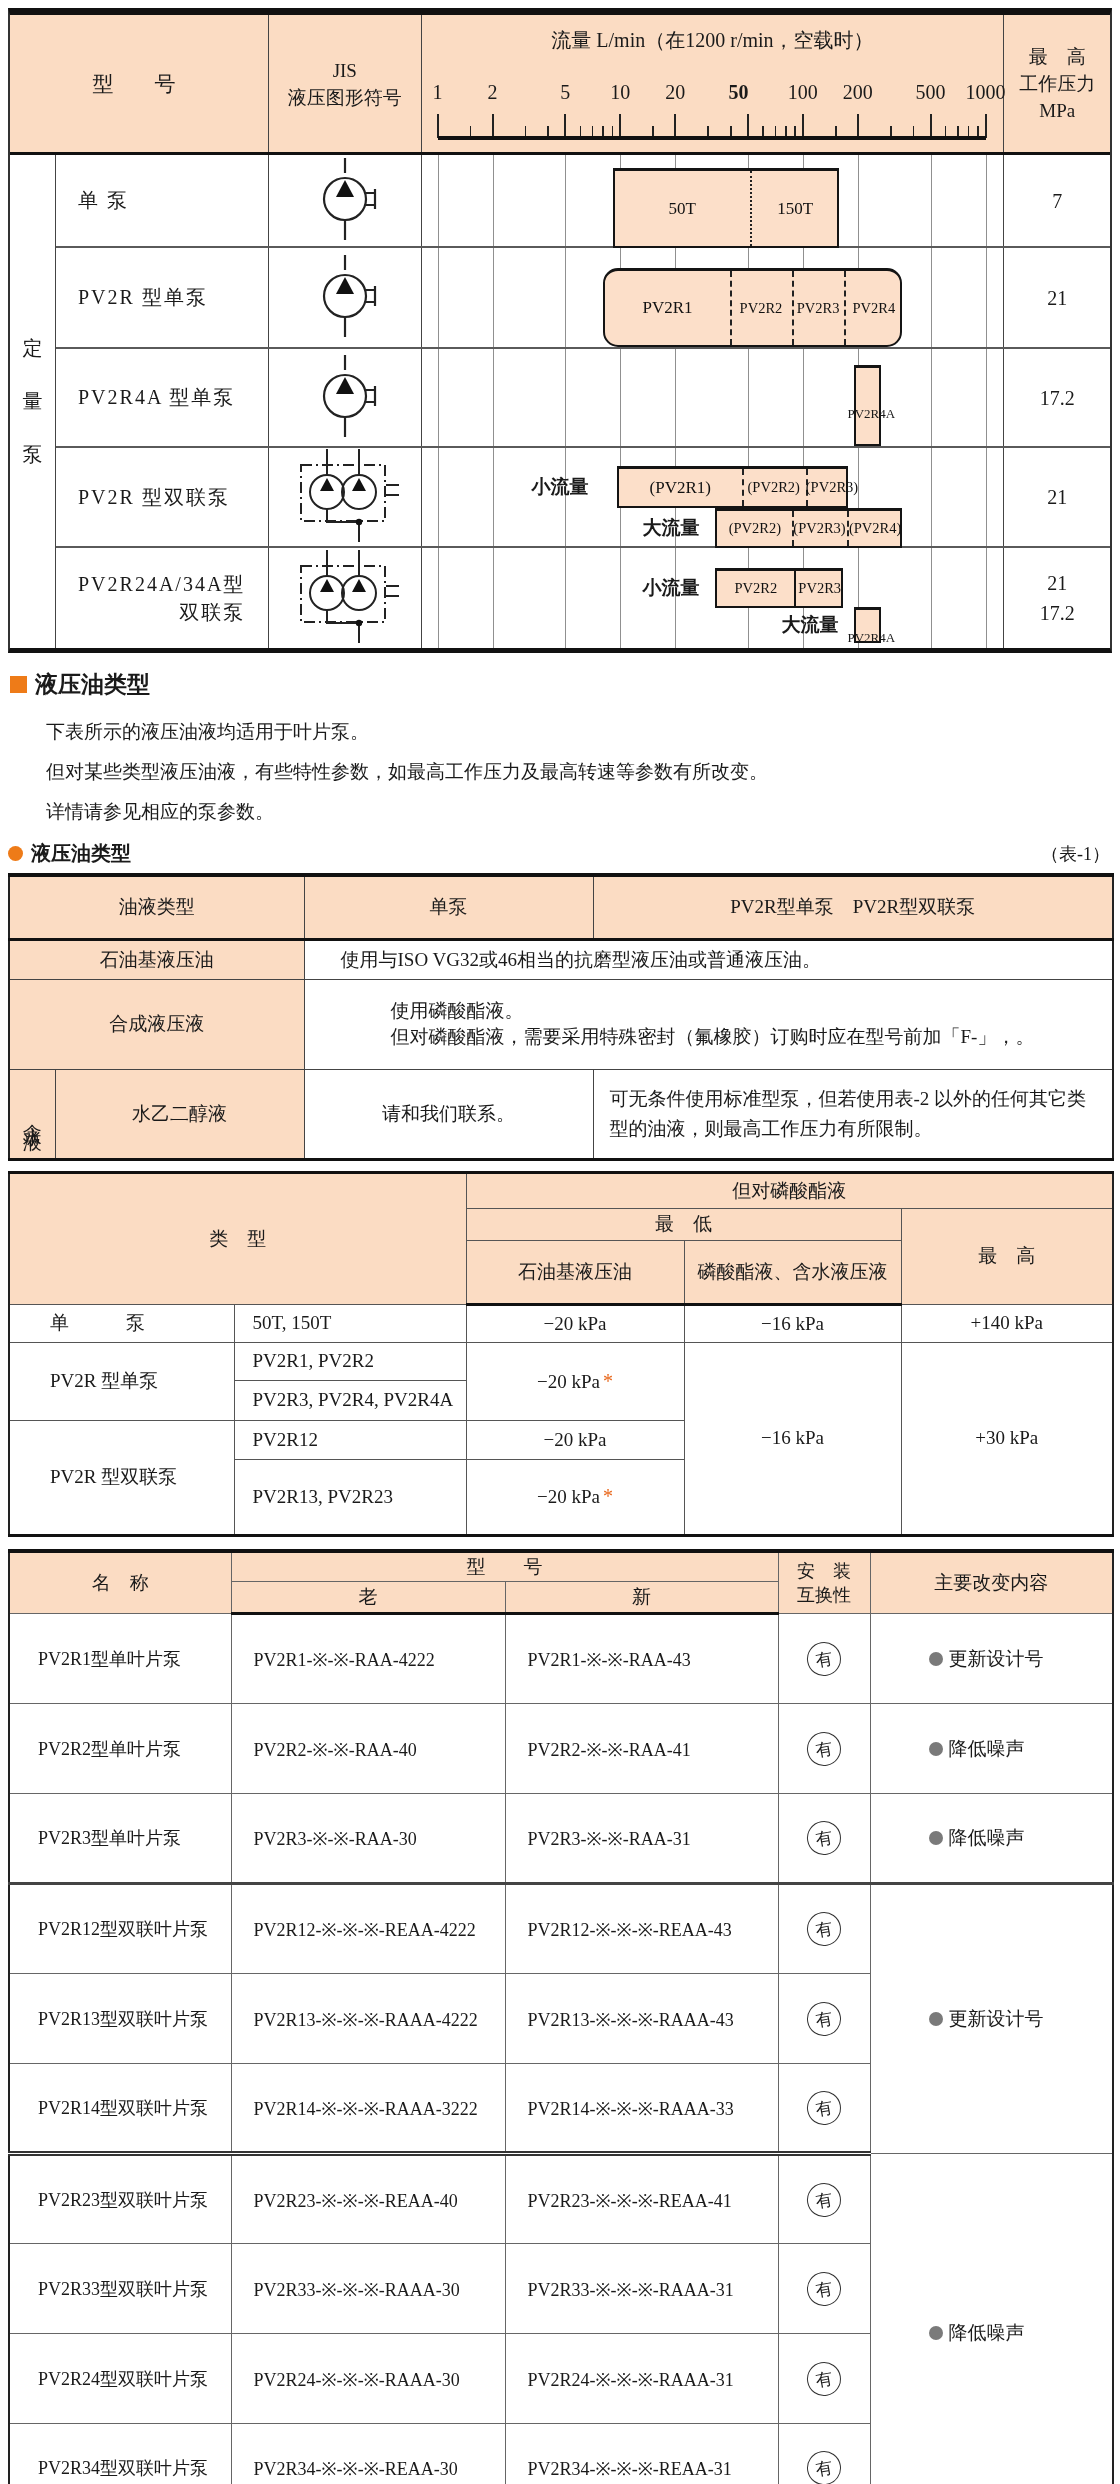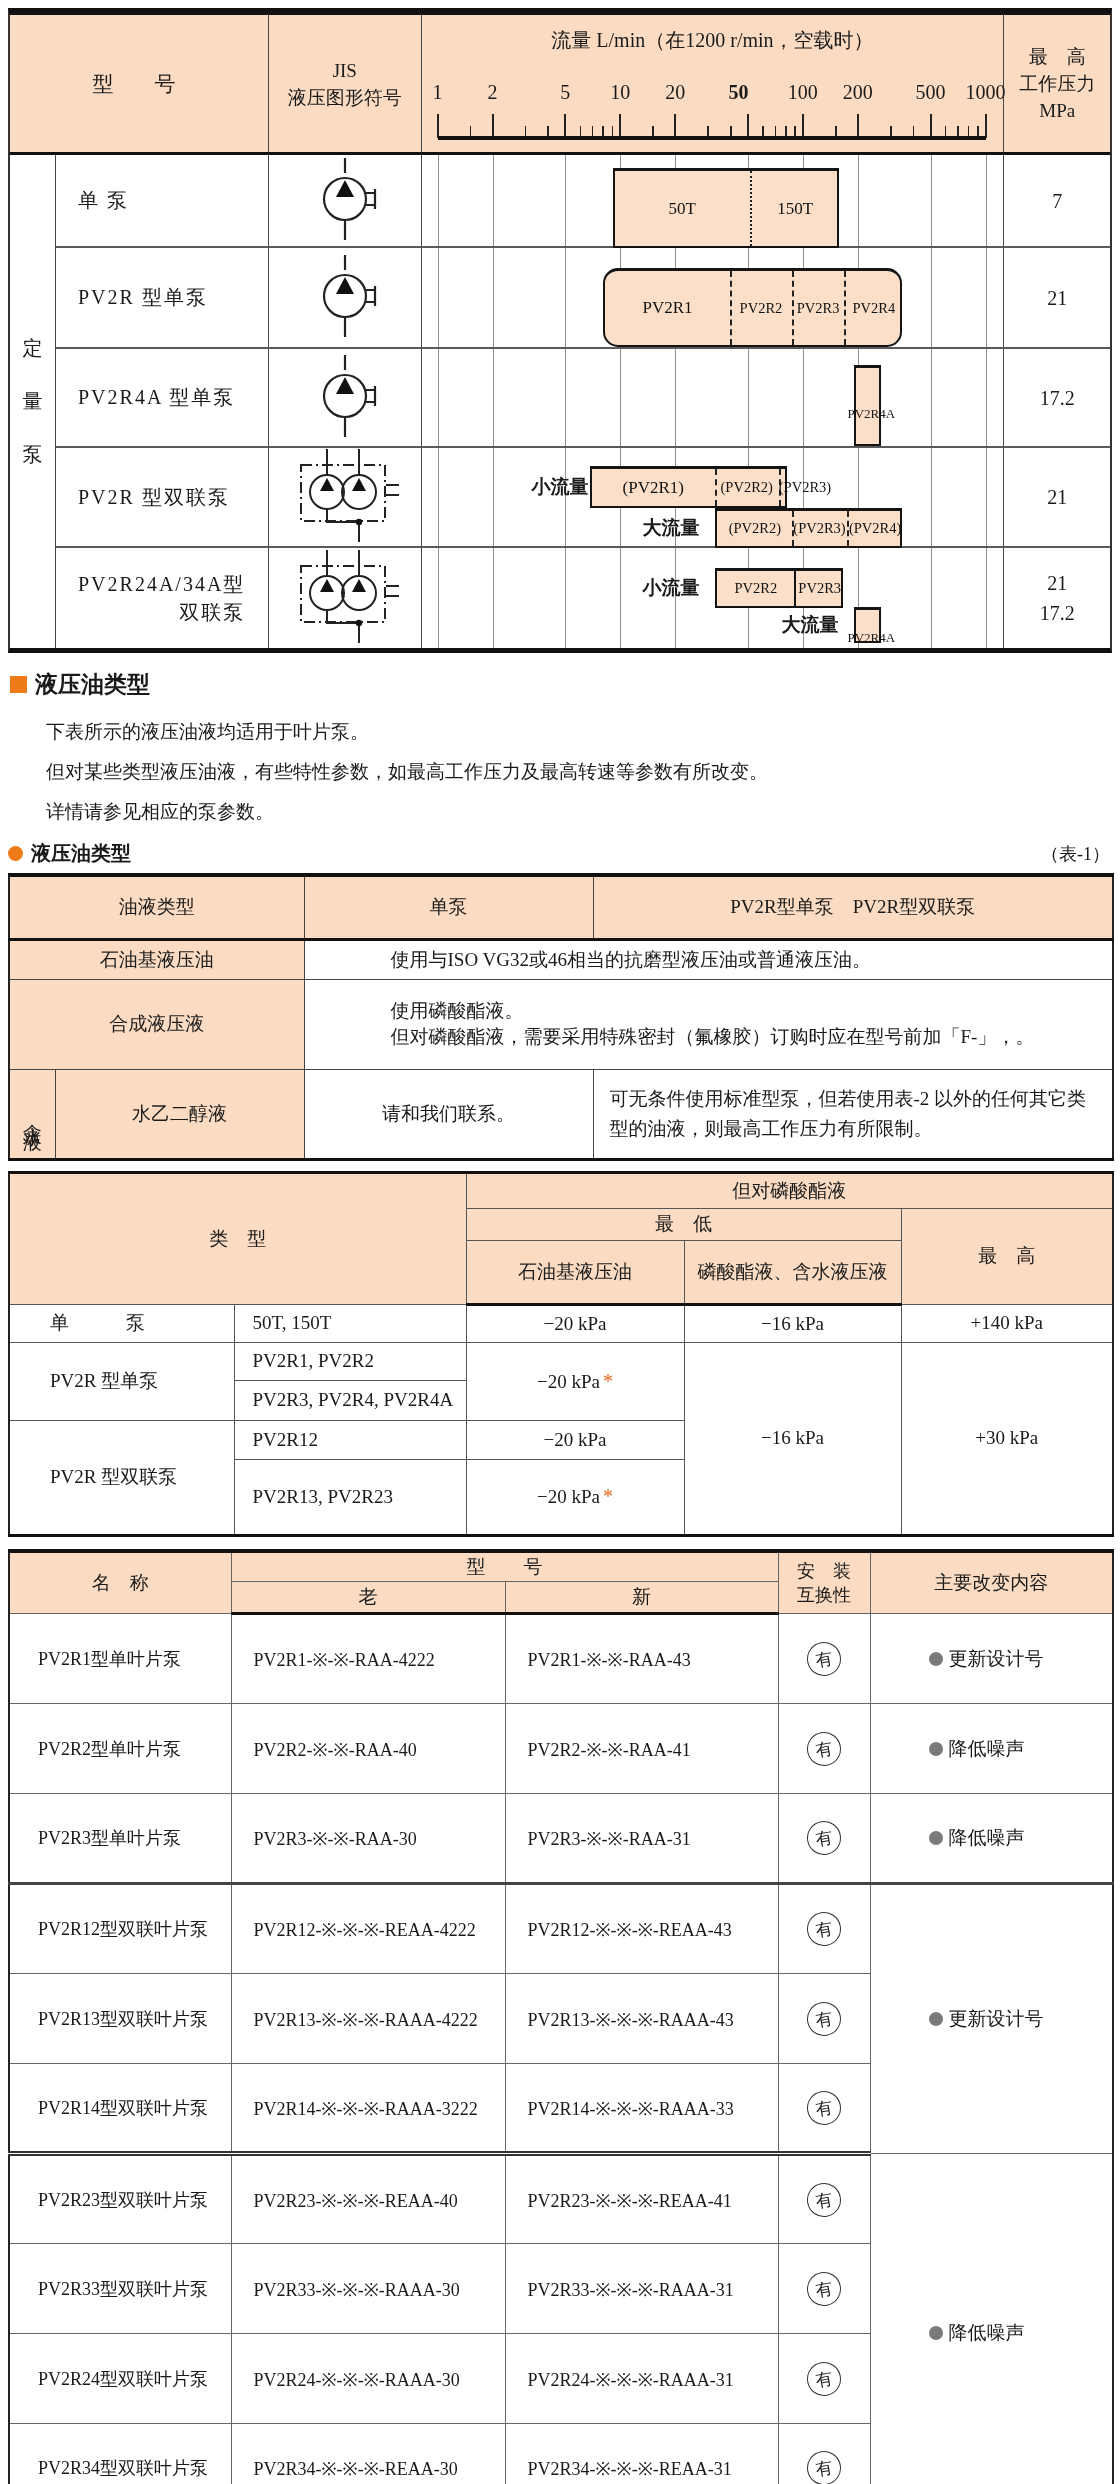--- a/index.html
+++ b/index.html
@@ -272,21 +272,21 @@
             <div class="gridline" style="left: 16px;"></div>
             <div class="gridline" style="left: 70.9882px;"></div>
             <div class="gridline" style="left: 143.679px;"></div>
             <div class="gridline" style="left: 198.667px;"></div>
             <div class="gridline" style="left: 253.655px;"></div>
             <div class="gridline" style="left: 326.345px;"></div>
             <div class="gridline" style="left: 381.333px;"></div>
             <div class="gridline" style="left: 436.322px;"></div>
             <div class="gridline" style="left: 509.012px;"></div>
             <div class="gridline" style="left: 564px;"></div>
-            <div class="bar" style="left: 160px; width: 197px; top: 18px; height: 42px;">
+            <div class="bar" style="left: 187px; width: 231px; top: 18px; height: 42px;">
               <div class="seg" style="left: 0px; width: 123.27px; font-size: 17px; border-right: 2px dashed rgb(34, 34, 34);">(PV2R1)</div>
               <div class="seg" style="left: 123.27px; width: 63.5729px; font-size: 14.5px; border-right: 2px dashed rgb(34, 34, 34);">(PV2R2)</div>
               <div class="seg" style="left: 186.843px; width: 52.9275px; font-size: 14.5px;">(PV2R3)</div>
             </div>
             <div class="prefix-label" style="left: 16.7797px; top: 26px;">小流量</div>
             <div class="bar" style="left: 285.821px; width: 186.032px; top: 60px; height: 40px;">
               <div class="seg" style="left: 0px; width: 74.7782px; font-size: 14.5px; border-right: 2px dashed rgb(34, 34, 34);">(PV2R2)</div>
               <div class="seg" style="left: 74.7782px; width: 54.4713px; font-size: 14.5px; border-right: 2px dashed rgb(34, 34, 34);">(PV2R3)</div>
               <div class="seg" style="left: 129.25px; width: 56.7825px; font-size: 14.5px;">(PV2R4)</div>
             </div>
@@ -370,21 +370,21 @@
         <col style="width:520px">
       </colgroup>
     <tbody>
         <tr class="hdr" style="height:64px">
       <td colspan="2" class="beige ctr">油液类型</td>
       <td class="beige ctr">单泵</td>
       <td class="beige ctr">PV2R型单泵　PV2R型双联泵</td>
     </tr>
     <tr style="height:40px">
       <td colspan="2" class="beige ctr">石油基液压油</td>
-      <td colspan="2" class="lft" style="padding-left:86px">使用与ISO VG32或46相当的抗磨型液压油或普通液压油。</td>
+      <td colspan="2" class="lft" style="padding-left:36px">使用与ISO VG32或46相当的抗磨型液压油或普通液压油。</td>
     </tr>
     <tr style="height:90px">
       <td colspan="2" class="beige ctr">合成液压液</td>
       <td colspan="2" class="lft" style="padding-left:86px">
         <div>使用磷酸酯液。</div>
         <div>但对磷酸酯液，需要采用特殊密封（氟橡胶）订购时应在型号前加「F-」，。</div>
       </td>
     </tr>
     <tr style="height:90px">
       <td class="beige ctr">

